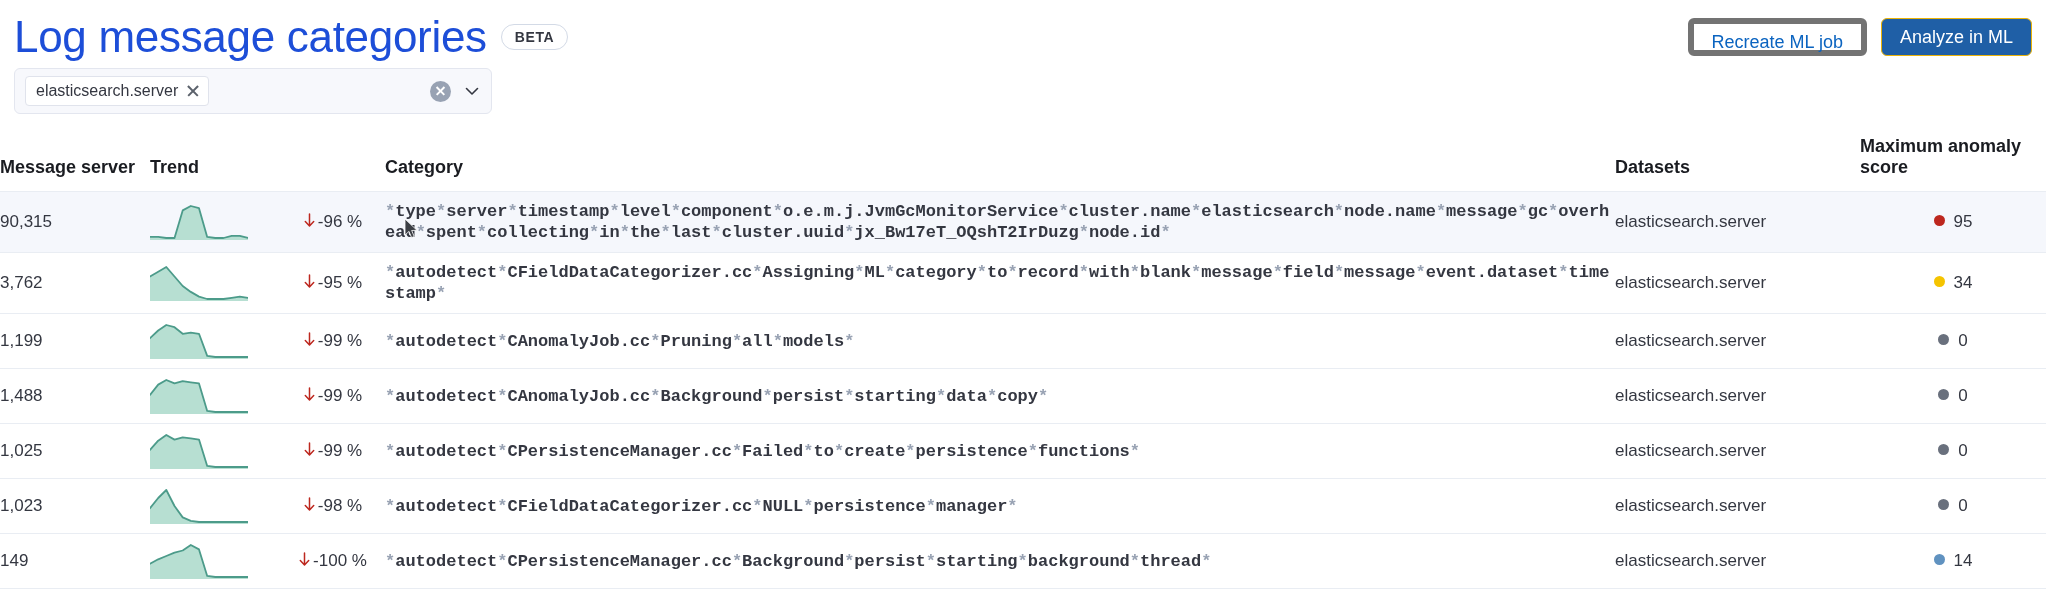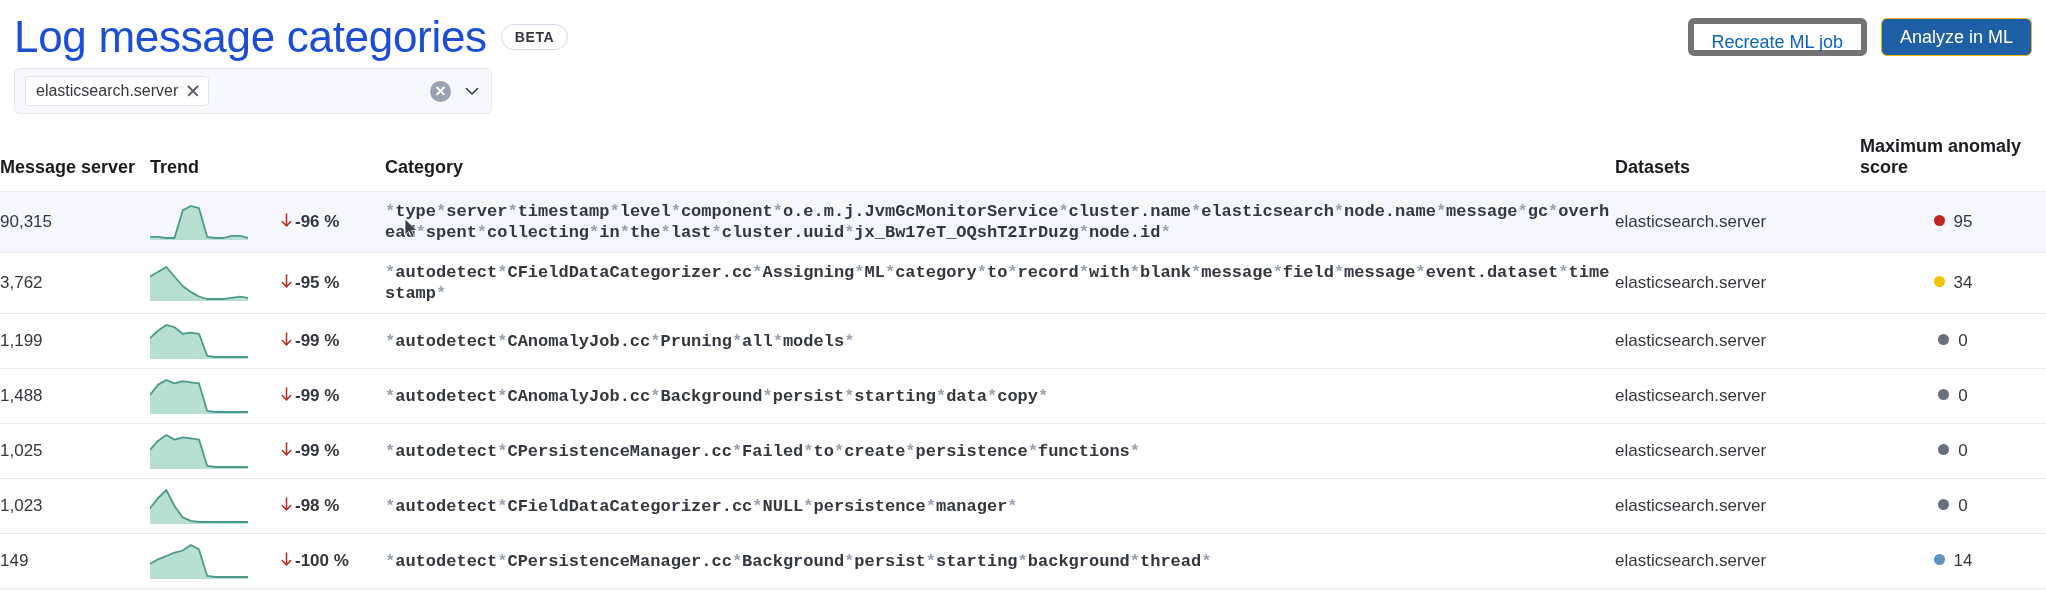--- a/index.html
+++ b/index.html
@@ -198,22 +198,23 @@
     padding-right: 18px;
     font-size: 18px;
     color: #343741;
     white-space: nowrap;
   }
   .cell-trend { padding-left: 10px; }
   .spark { display: block; }
   .cell-delta {
     color: #bd271e;
     font-size: 16px;
-    font-weight: bold;
-    white-space: nowrap;
+    font-weight: normal;
+    white-space: nowrap;
+    text-align: center;
   }
   .arrow-down {
     display: inline-block;
     vertical-align: -1px;
     margin-right: 2px;
   }
   .cell-cat {
     padding-left: 12px;
     padding-right: 20px;
     font-family: "Liberation Mono", monospace;

